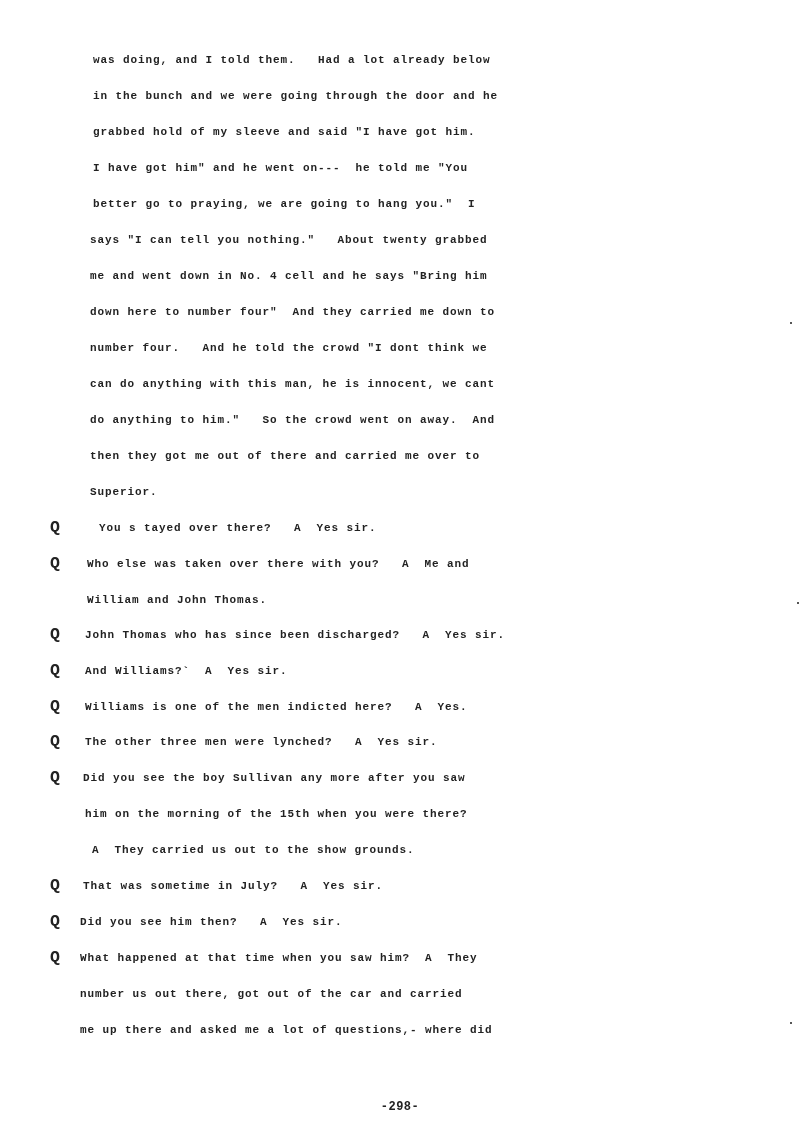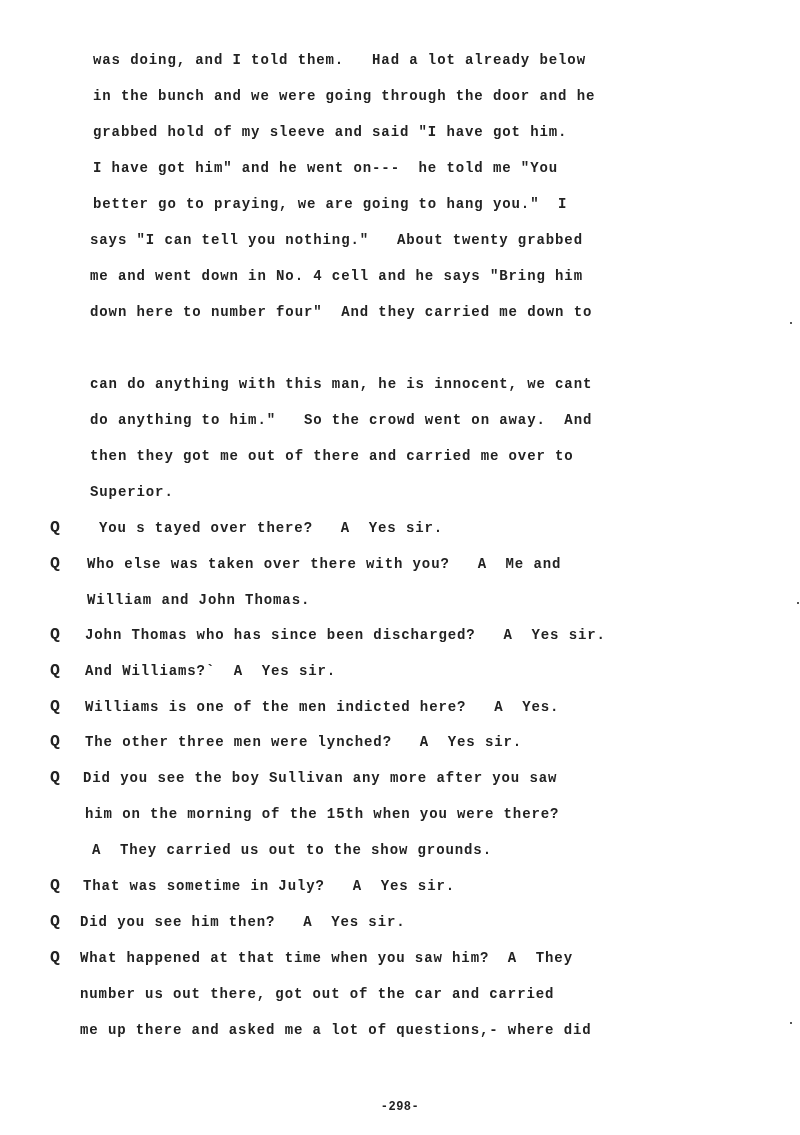--- a/index.html
+++ b/index.html
@@ -18,21 +18,21 @@
   .page {
     position: absolute;
     left: 0;
     top: 0;
     width: 800px;
     height: 1135px;
   }
   .line {
     position: absolute;
     white-space: pre;
-    font-size: 14px;
+    font-size: 11px;
     letter-spacing: 0.9px;
     line-height: 20px;
     font-weight: bold;
     color: #222;
     font-family: Liberation Mono, monospace;
   }
   .q-marker {
     position: absolute;
     left: 50px;
     font-size: 16.5px;
@@ -63,20 +63,21 @@
 
 <div class="page" id="page">
     <div class="line" style="left: 93px; top: 50px;">was doing, and I told them.   Had a lot already below</div>
     <div class="line" style="left: 93px; top: 86px;">in the bunch and we were going through the door and he</div>
     <div class="line" style="left: 93px; top: 122px;">grabbed hold of my sleeve and said "I have got him.</div>
     <div class="line" style="left: 93px; top: 158px;">I have got him" and he went on---  he told me "You</div>
     <div class="line" style="left: 93px; top: 194px;">better go to praying, we are going to hang you."  I</div>
     <div class="line" style="left: 90px; top: 230px;">says "I can tell you nothing."   About twenty grabbed</div>
     <div class="line" style="left: 90px; top: 266px; text-align: right;">me and went down in No. 4 cell and he says "Bring him</div>
     <div class="line" style="left: 90px; top: 302px;">down here to number four"  And they carried me down to</div>
+    <div class="line" style="left: 90px; top: 338px;">number four.   And he told the crowd "I dont think we</div>
     <div class="line" style="left: 90px; top: 374px;">can do anything with this man, he is innocent, we cant</div>
     <div class="line" style="left: 90px; top: 410px;">do anything to him."   So the crowd went on away.  And</div>
     <div class="line" style="left: 90px; top: 446px;">then they got me out of there and carried me over to</div>
     <div class="line" style="left: 90px; top: 482px;">Superior.</div>
     <span class="q-marker" style="top: 518px;">Q</span>
     <div class="line" style="left: 87px; top: 518px; margin-left: 12px;">You s tayed over there?   A  Yes sir.</div>
     <span class="q-marker" style="top: 554px;">Q</span>
     <div class="line" style="left: 87px; top: 554px;">Who else was taken over there with you?   A  Me and</div>
     <div class="line" style="left: 87px; top: 590px;">William and John Thomas.</div>
     <span class="q-marker" style="top: 625px;">Q</span>

